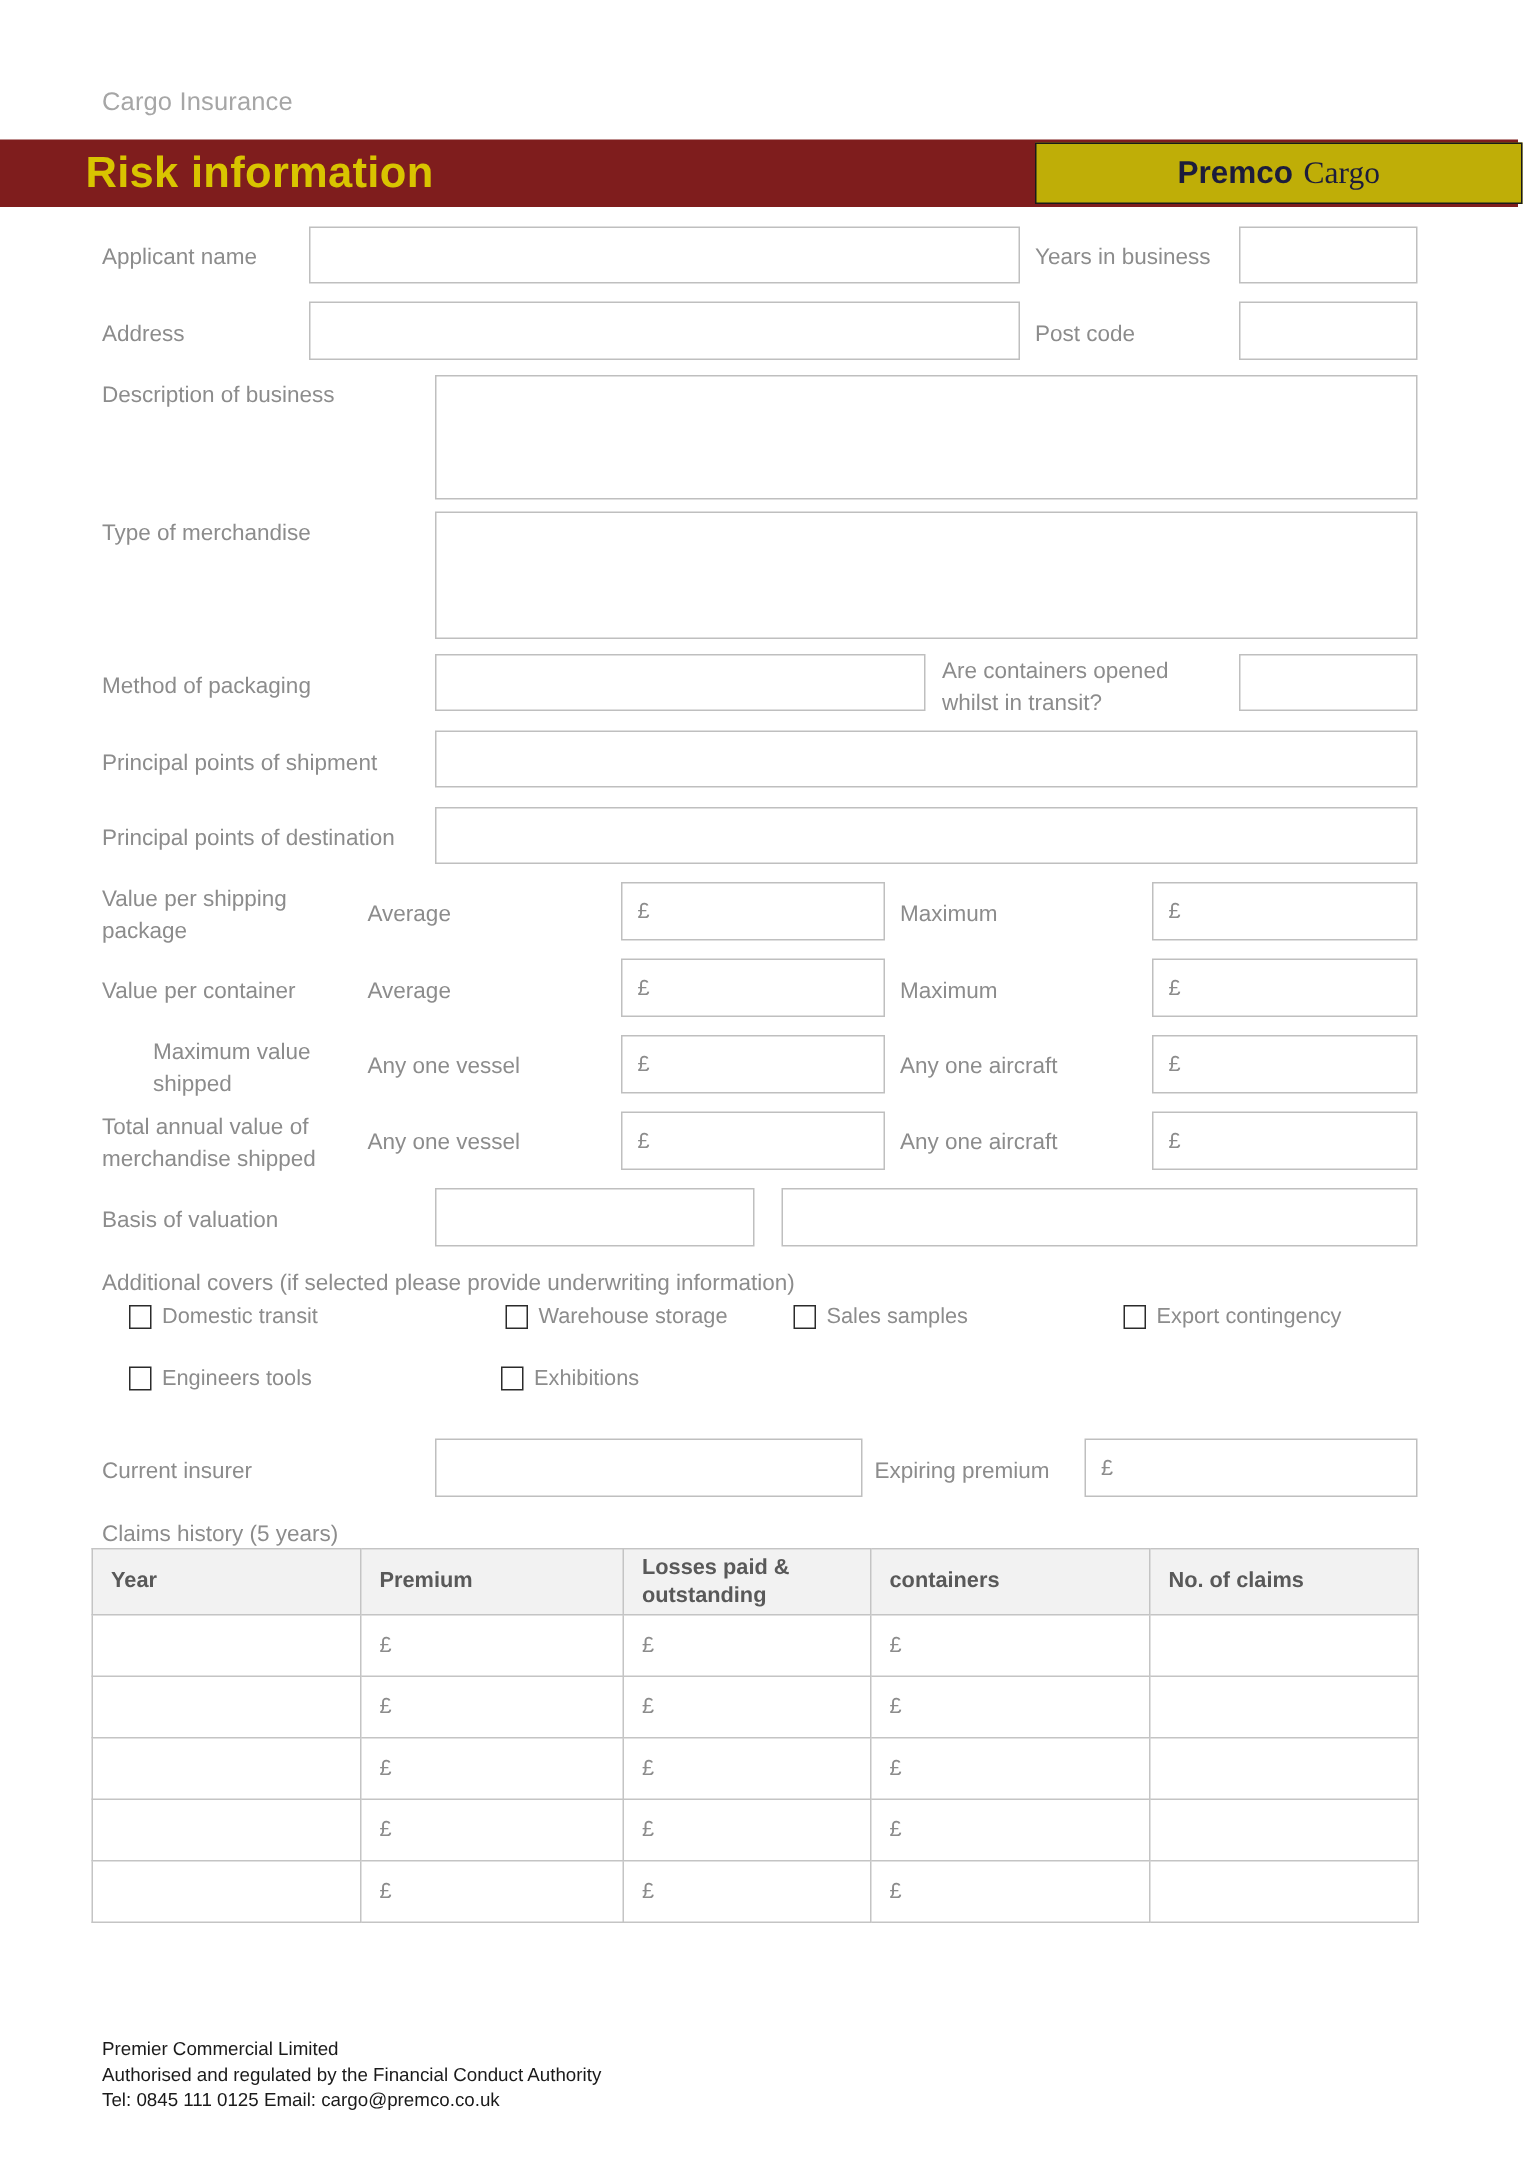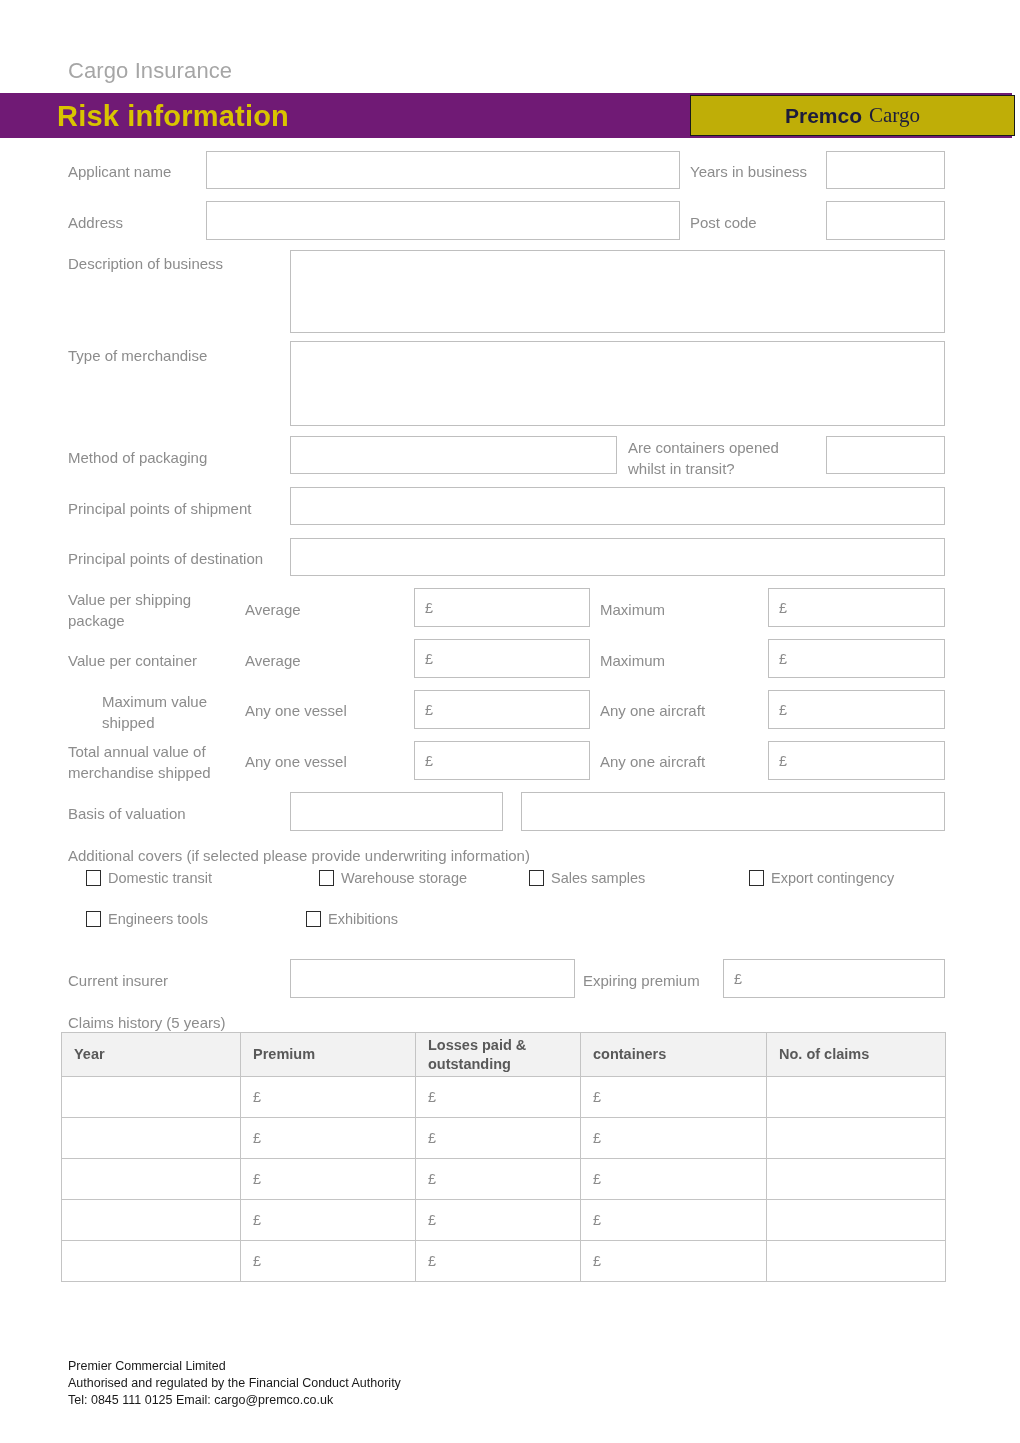--- a/index.html
+++ b/index.html
@@ -20,32 +20,32 @@
     width: 1020px;
     height: 1443px;
     overflow: hidden;
   }
 
   
   .doc-title {
     position: absolute;
     left: 68px;
     top: 58px;
-    font-size: 22px;
+    font-size: 17px;
     color: #a6a6a6;
     letter-spacing: 0.1px;
     white-space: nowrap;
   }
   .titlebar {
     position: absolute;
     left: 0;
     top: 93px;
     width: 1012px;
     height: 45px;
-    background: #701a75;
+    background: #7f1d1d;
   }
   .titlebar-text {
     position: absolute;
     left: 57px;
     top: 50%;
     transform: translateY(-50%);
     font-size: 29px;
     font-weight: bold;
     color: #d9c400;
     white-space: nowrap;
@@ -234,37 +234,37 @@
   <div class="lbl" style="left:68px; top:803px;">Basis of valuation</div>
   <div class="box" style="left:290px; top:792px; width:213px; height:39px;"></div>
   <div class="box" style="left:521px; top:792px; width:424px; height:39px;"></div>
 
   <div class="lbl" style="left:68px; top:845px;">Additional covers (if selected please provide underwriting information)</div>
 
   <div class="cbrow" style="left:70px; top:870px;">
     <span class="cbmark"></span>
     <span class="cbtext">Domestic transit</span>
   </div>
-  <div class="cbrow" style="left:303px; top:870px;align-items:center;">
+  <div class="cbrow" style="left:321px; top:870px;align-items:center;">
     <span class="cbmark"></span>
     <span class="cbtext">Warehouse storage</span>
   </div>
   <div class="cbrow" style="left:513px; top:870px;">
     <span class="cbmark"></span>
     <span class="cbtext">Sales samples</span>
   </div>
   <div class="cbrow" style="left:733px; top:870px;">
     <span class="cbmark"></span>
     <span class="cbtext">Export contingency</span>
   </div>
   <div class="cbrow" style="left:70px; top:911px;">
     <span class="cbmark"></span>
     <span class="cbtext">Engineers tools</span>
   </div>
-  <div class="cbrow" style="left:290px; top:911px;text-align:right;">
+  <div class="cbrow" style="left:318px; top:911px;text-align:right;">
     <span class="cbmark"></span>
     <span class="cbtext">Exhibitions</span>
   </div>
 
   <div class="lbl" style="left:68px; top:970px;">Current insurer</div>
   <div class="box" style="left:290px; top:959px; width:285px; height:39px;"></div>
   <div class="lbl" style="left:583px; top:970px;">Expiring premium</div>
   <div class="box pound" style="left:723px; top:959px; width:222px; height:39px;"></div>
 
   <div class="lbl" style="left:68px; top:1012px;">Claims history (5 years)</div>

